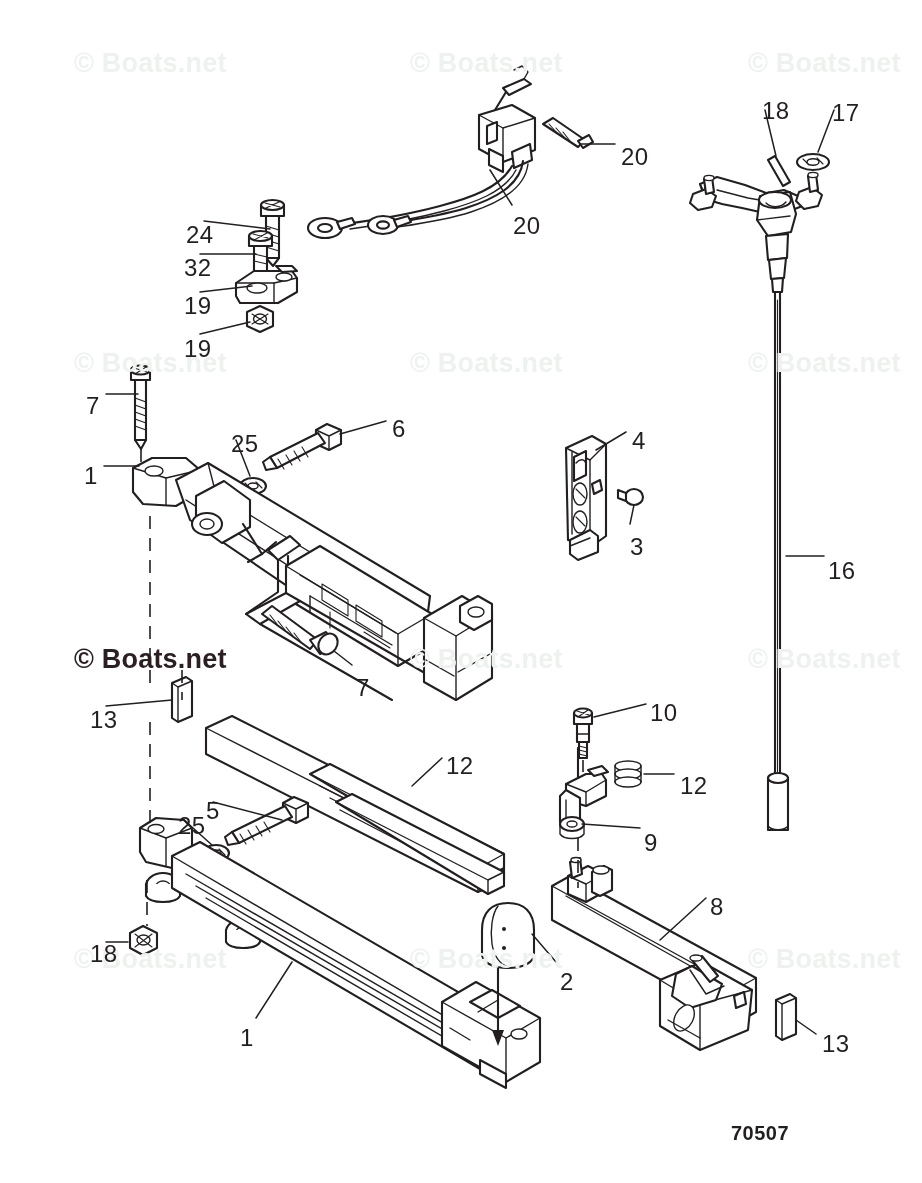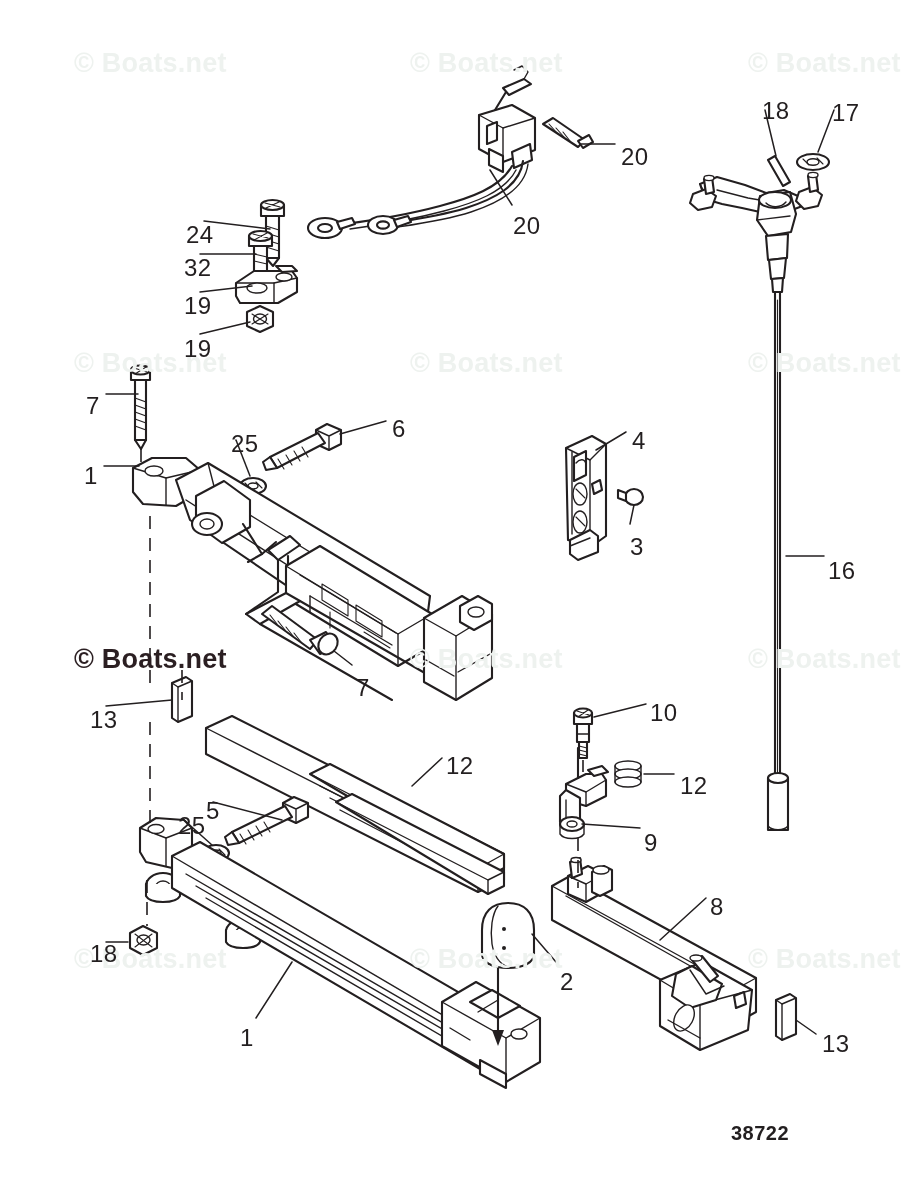--- a/index.html
+++ b/index.html
@@ -463,14 +463,14 @@
       <div class="cal" style="left: 513px; top: 212px;">20</div>
       <div class="cal" style="left: 621px; top: 143px;">20</div>
       <div class="cal" style="left: 184px; top: 292px;">19</div>
       <div class="cal" style="left: 184px; top: 254px;">32</div>
       <div class="cal" style="left: 184px; top: 335px;">19</div>
       <div class="cal" style="left: 186px; top: 221px;">24</div>
       <div class="cal" style="left: 231px; top: 430px;">25</div>
       <div class="cal" style="left: 178px; top: 812px;">25</div>
     </div>
 
-  <div id="dwgnum">38722</div>
+  <div id="dwgnum">70507</div>
 </div>
 
 </body></html>

